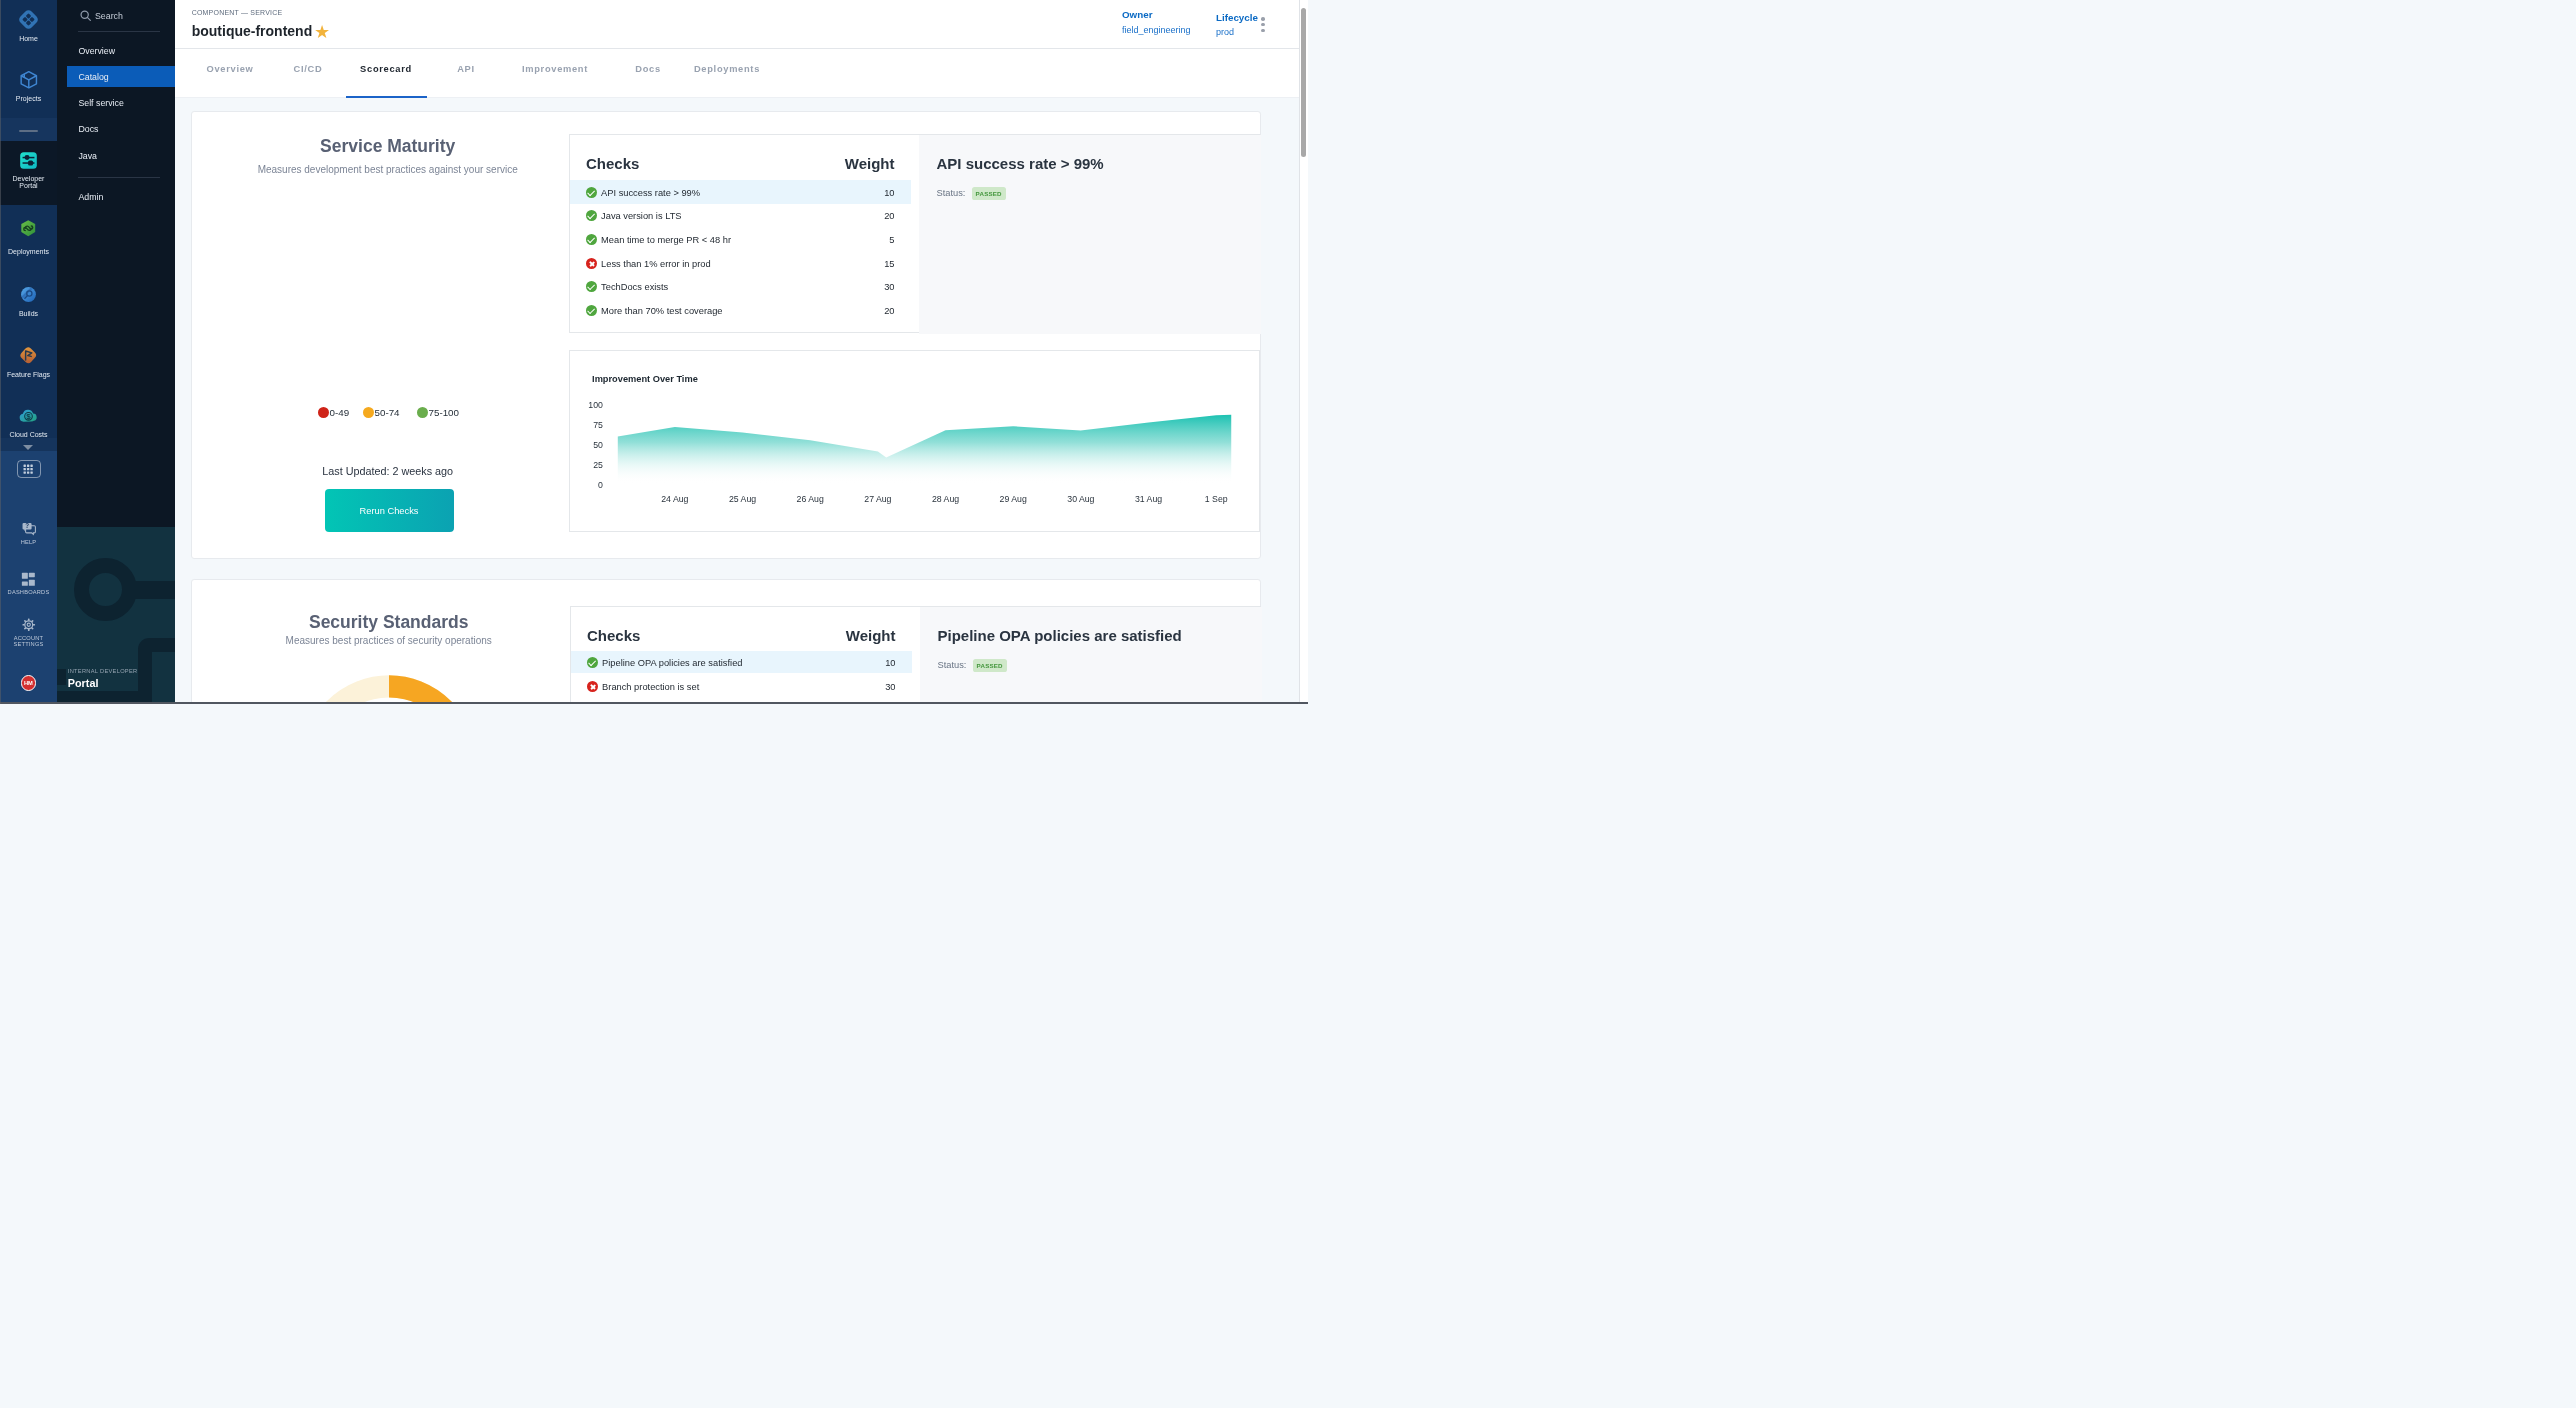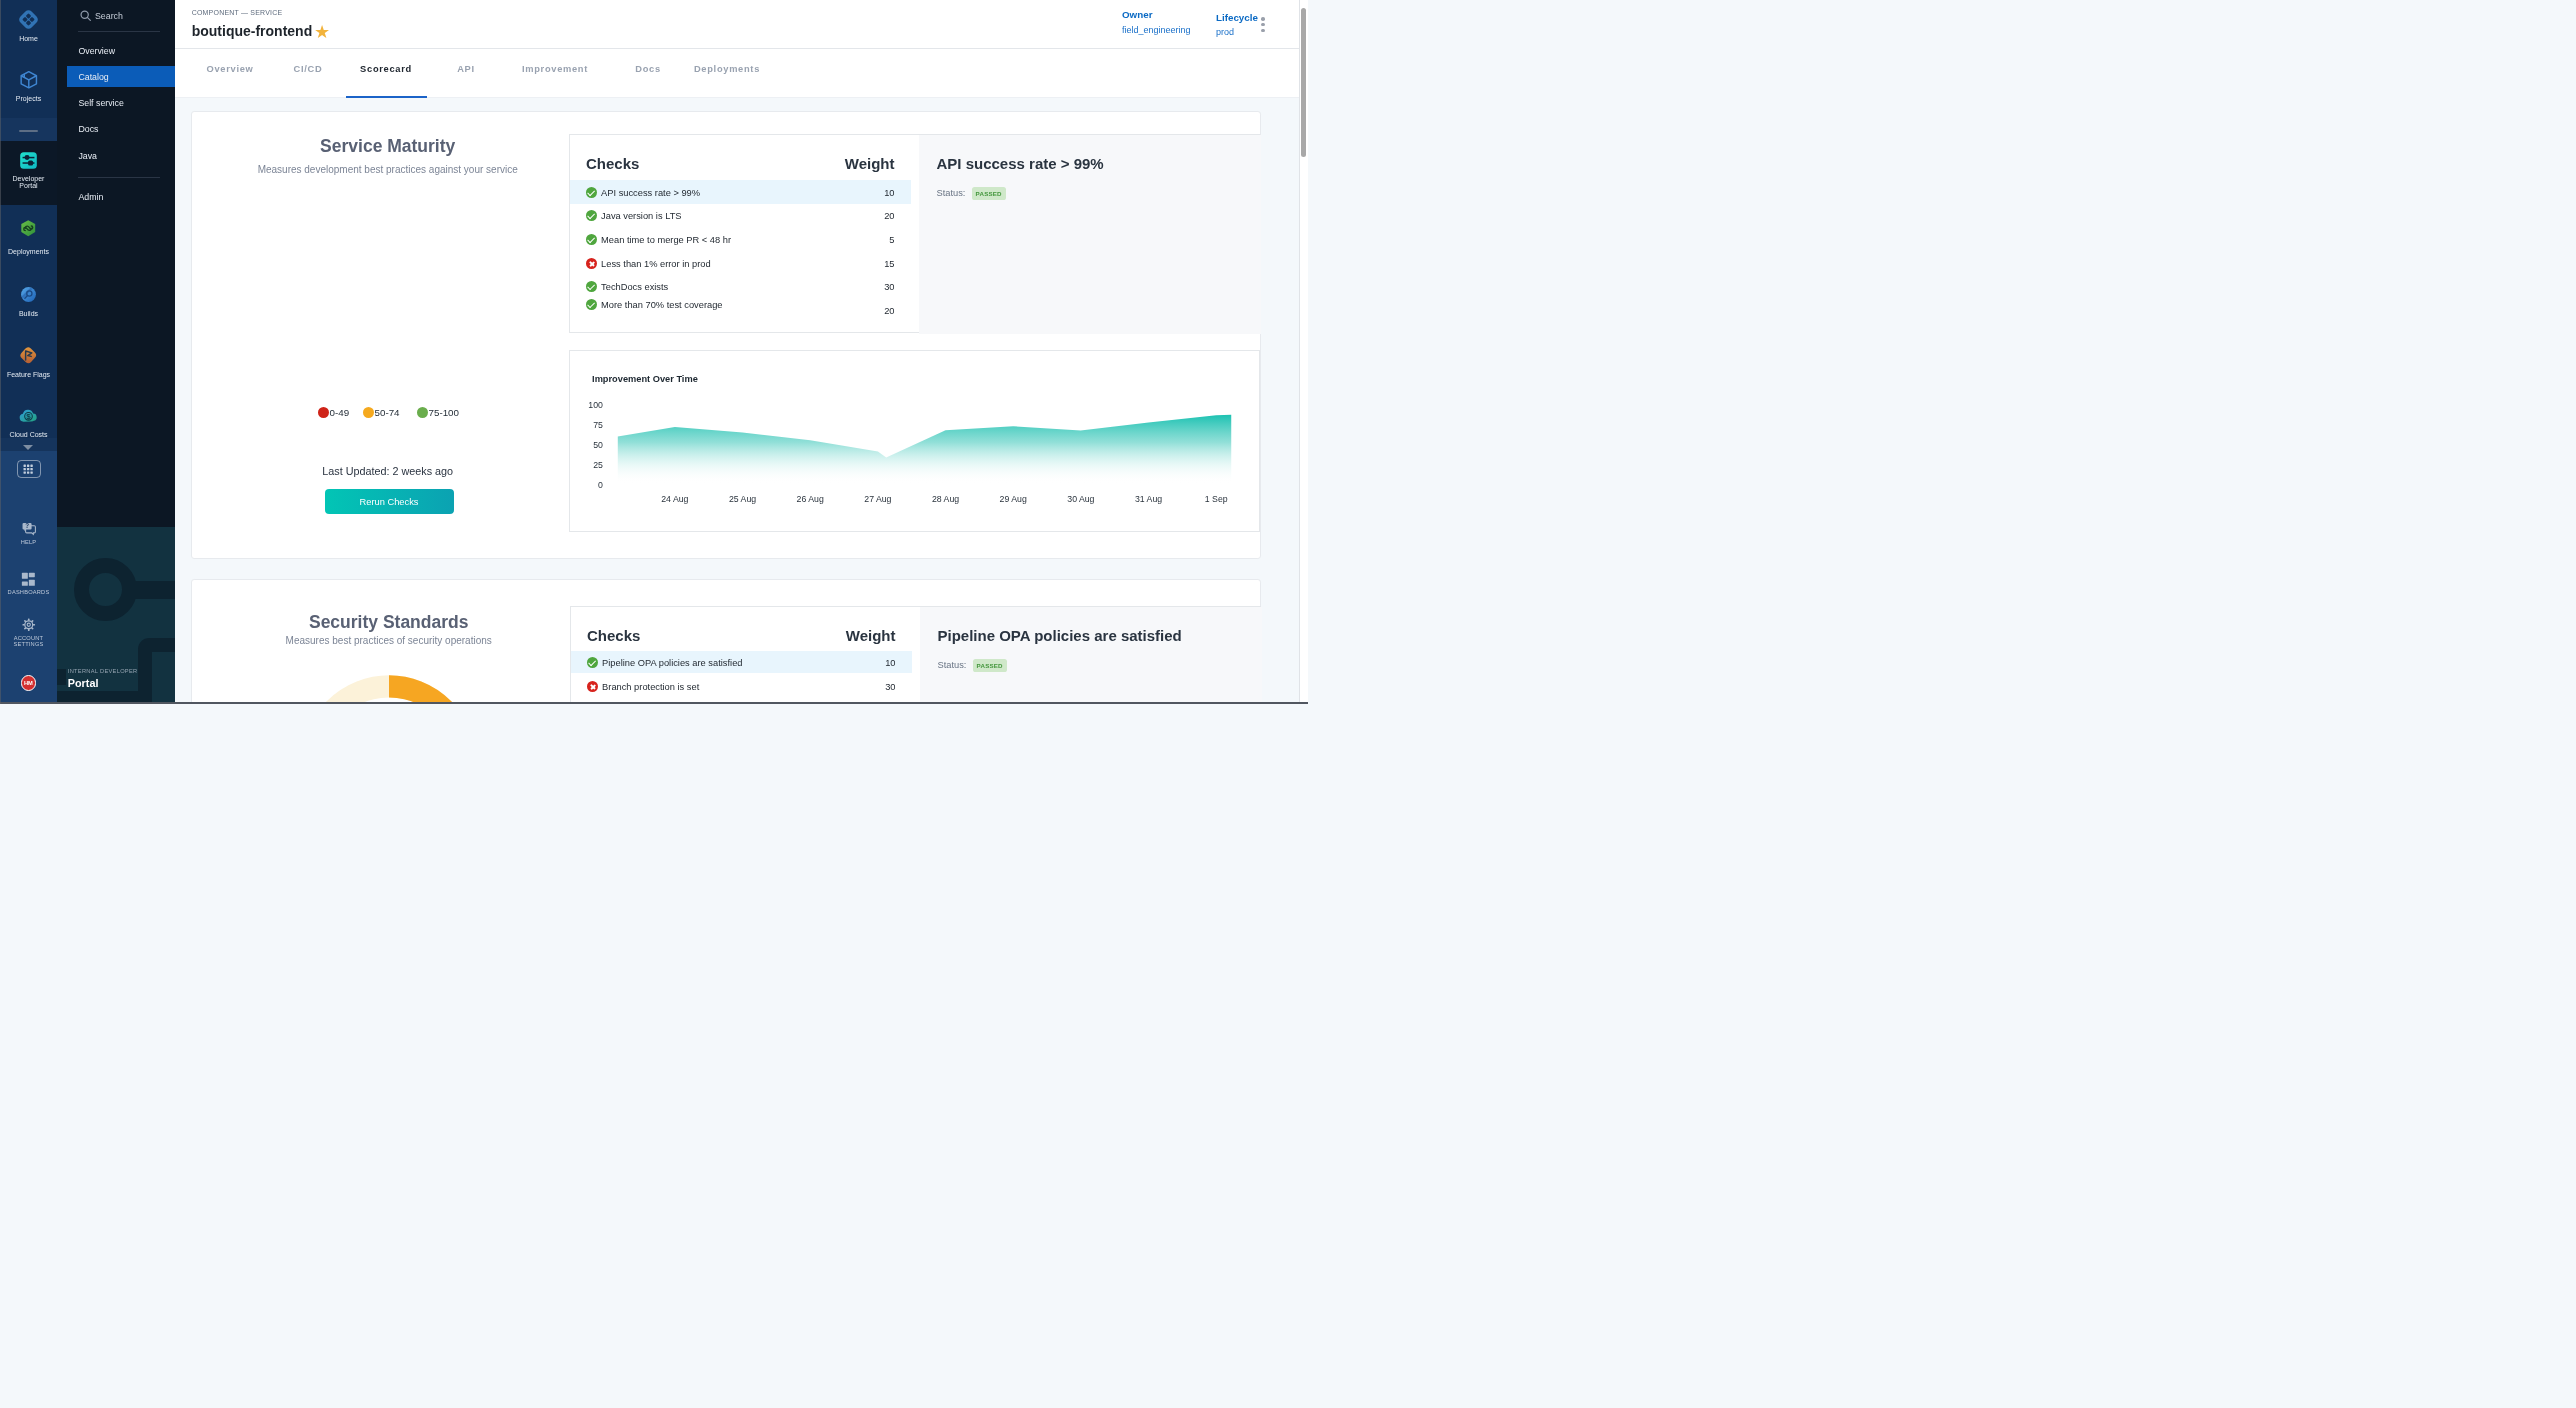--- a/index.html
+++ b/index.html
@@ -56,21 +56,21 @@
   #card2 { left:15.5px; top:579px; width:1070px; height:309px; }
   .bigtitle { position:absolute; font-size:17.5px; font-weight:700; color:#596174; width:412px; text-align:center; }
   .bigsub { position:absolute; font-size:10px; color:#7c8596; width:412px; text-align:center; }
 
   
   .donut { position:absolute; }
   .legend { position:absolute; display:flex; align-items:center; font-size:9.8px; color:#1f2933; }
   .ldot { flex:0 0 11px; width:11px; height:11px; border-radius:50%; margin-right:1px; }
 
   #lastupd { position:absolute; font-size:10.8px; color:#2a3340; width:412px; text-align:center; }
-  #rerun { position:absolute; left:133px; top:377px; width:129px; height:25px; border-radius:4.1px; background:linear-gradient(90deg,#02c5b5,#0ba2b2); color:#fff; font-size:9.3px; display:flex; align-items:center; justify-content:center; }
+  #rerun { position:absolute; left:133px; top:377px; width:129px; height:43px; border-radius:4.1px; background:linear-gradient(90deg,#02c5b5,#0ba2b2); color:#fff; font-size:9.3px; display:flex; align-items:center; justify-content:center; }
 
   
   .checks { position:absolute; background:#fff; border:0.5px solid #e4e7ea; }
   .detail { position:absolute; background:#f7f8fa; }
   .chead { position:absolute; font-size:15px; font-weight:700; color:#2a3440; }
   .crow { position:absolute; display:flex; align-items:center; font-size:9.3px; color:#242b33; }
   .cw { position:absolute; font-size:9.3px; color:#242b33; text-align:right; width:31px; }
   .hl { position:absolute; background:#e8f5fd; }
   .cicon { position:relative; width:11.3px; height:11.3px; border-radius:50%; margin-right:3.6px; display:flex; align-items:center; justify-content:center; flex:0 0 11.3px; }
   .statuslbl { position:absolute; font-size:9.3px; color:#6a7585; }
@@ -321,21 +321,21 @@
         <div class="crow" style="left:16.7px; top:52px;"><span class="cicon ok"></span>API success rate &gt; 99%</div>
         <div class="cw" style="left:294px; top:53px;">10</div>
         <div class="crow" style="left:16.7px; top:75px;"><span class="cicon ok"></span>Java version is LTS</div>
         <div class="cw" style="left:294px; top:76px;">20</div>
         <div class="crow" style="left:16.7px; top:99px;"><span class="cicon ok"></span>Mean time to merge PR &lt; 48 hr</div>
         <div class="cw" style="left:294px; top:100px;">5</div>
         <div class="crow" style="left:16.7px; top:123px;"><span class="cicon bad"></span>Less than 1% error in prod</div>
         <div class="cw" style="left:294px; top:124px;">15</div>
         <div class="crow" style="left:16.7px; top:146px;"><span class="cicon ok"></span>TechDocs exists</div>
         <div class="cw" style="left:294px; top:147px;">30</div>
-        <div class="crow" style="left:16.7px; top:164px;"><span class="cicon ok"></span>More than 70% test coverage</div>
+        <div class="crow" style="left:16.7px; top:170px;"><span class="cicon ok"></span>More than 70% test coverage</div>
         <div class="cw" style="left:294px; top:171px;">20</div>
         <div class="chead" style="left:367px; top:19.6px; font-weight:700;">API success rate &gt; 99%</div>
         <div class="statuslbl" style="left:367px; top:53px;">Status:</div>
         <div class="chip" style="left:402px; top:52px;">PASSED</div>
       </div>
 
       <div class="checks" id="chart" style="left:377px; top:238px; width:691px; height:182px;">
         <svg width="690" height="181" viewBox="0 0 1339 352">
           <defs>
             <linearGradient id="teal" x1="0" y1="120" x2="0" y2="258" gradientUnits="userSpaceOnUse">

